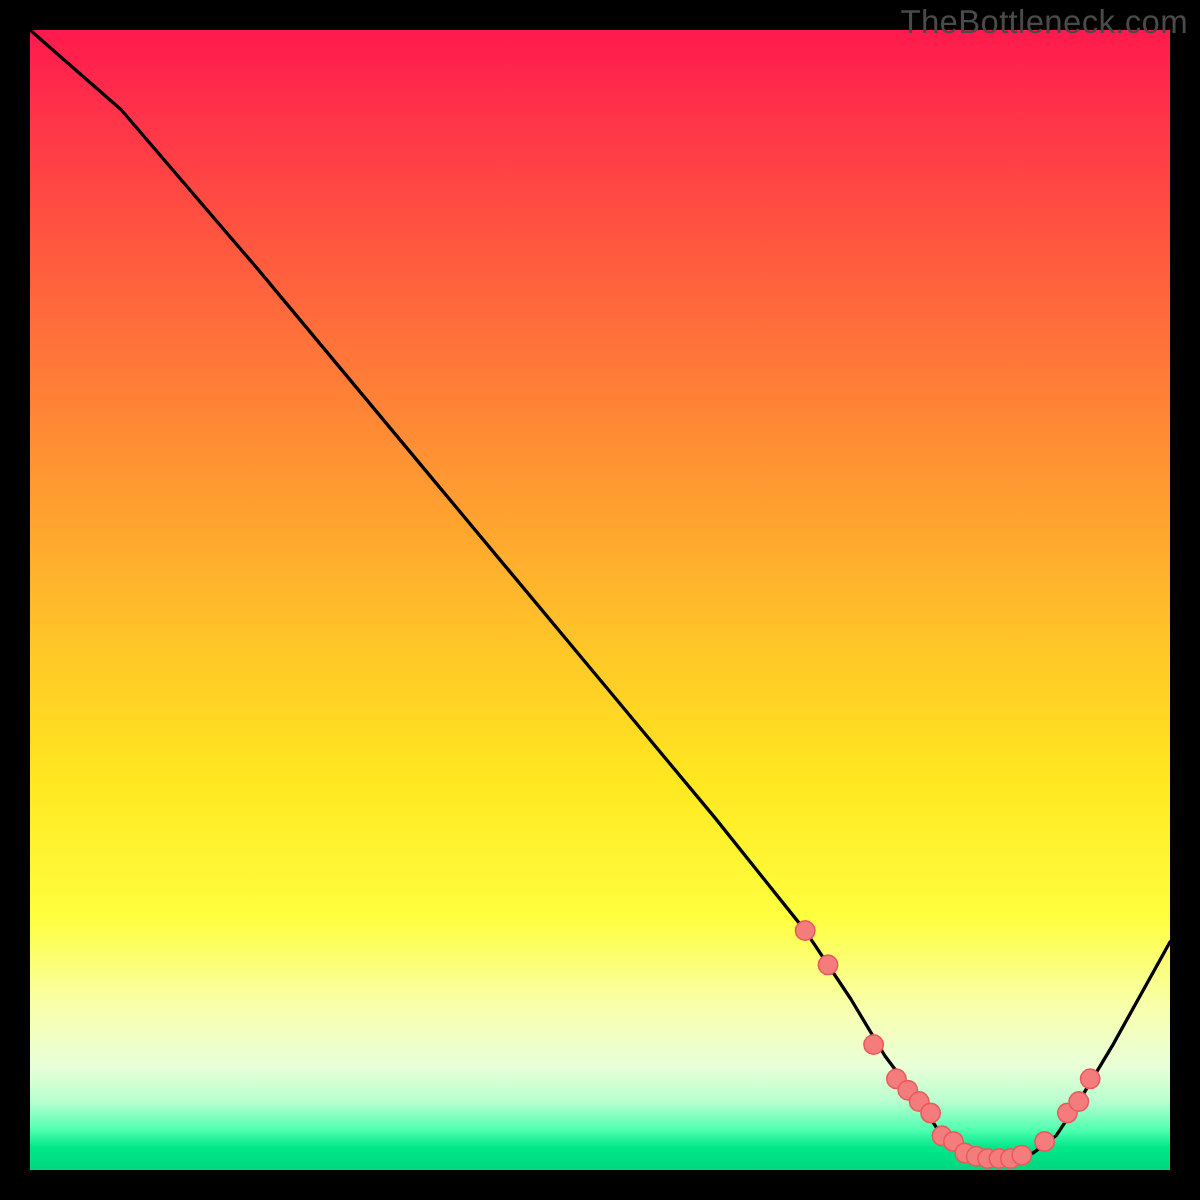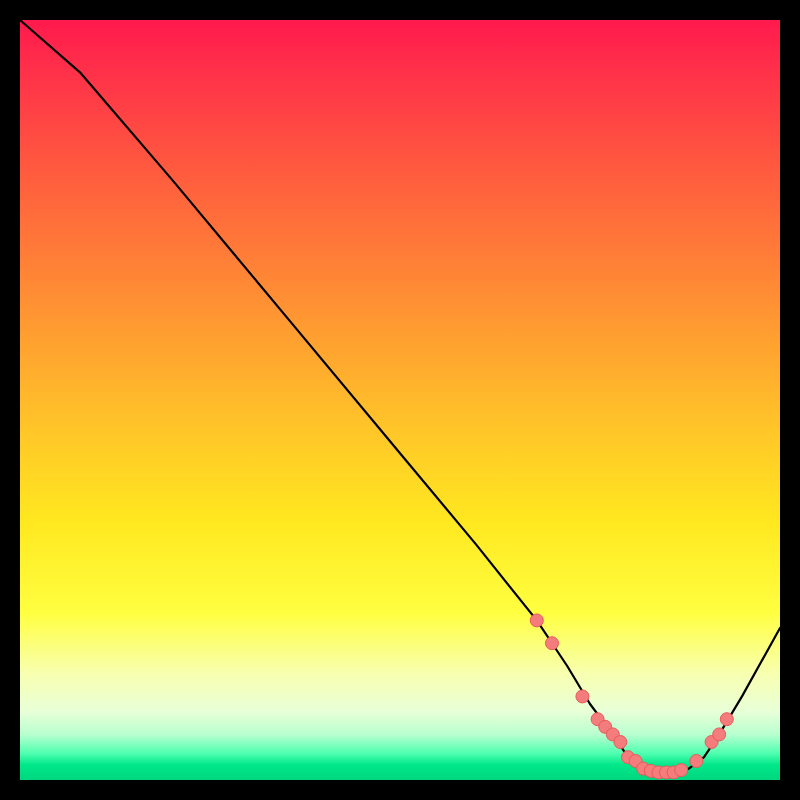--- a/index.html
+++ b/index.html
@@ -82,13 +82,14 @@
           <circle cx="646.0" cy="752.4" r="6.5" fill="#f47c7c" stroke="#e85a5a" stroke-width="1"></circle>
           <circle cx="653.6" cy="752.4" r="6.5" fill="#f47c7c" stroke="#e85a5a" stroke-width="1"></circle>
           <circle cx="661.2" cy="750.1" r="6.5" fill="#f47c7c" stroke="#e85a5a" stroke-width="1"></circle>
           <circle cx="676.4" cy="741.0" r="6.5" fill="#f47c7c" stroke="#e85a5a" stroke-width="1"></circle>
           <circle cx="691.6" cy="722.0" r="6.5" fill="#f47c7c" stroke="#e85a5a" stroke-width="1"></circle>
           <circle cx="699.2" cy="714.4" r="6.5" fill="#f47c7c" stroke="#e85a5a" stroke-width="1"></circle>
           <circle cx="706.8" cy="699.2" r="6.5" fill="#f47c7c" stroke="#e85a5a" stroke-width="1"></circle>
         </g>
     </svg>
   </div>
+  <div class="watermark">TheBottleneck.com</div>
 </div>
 
 </body></html>

